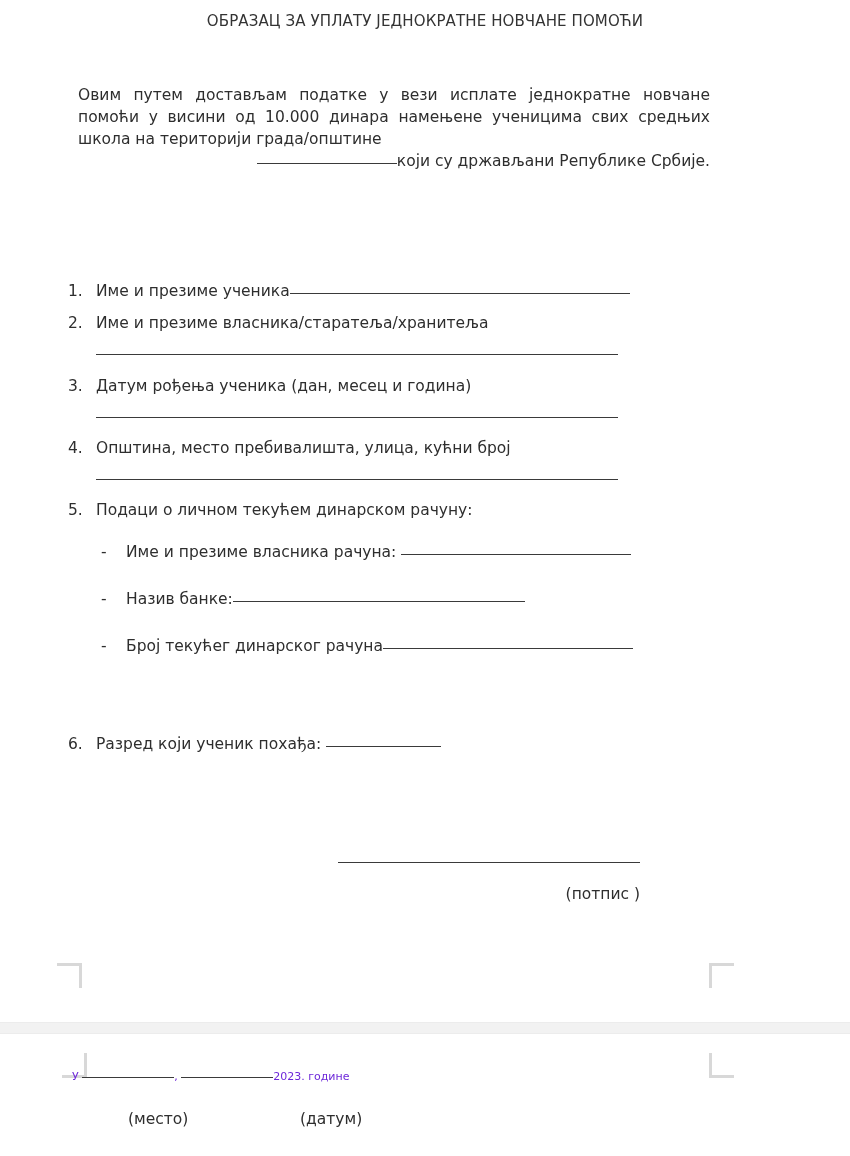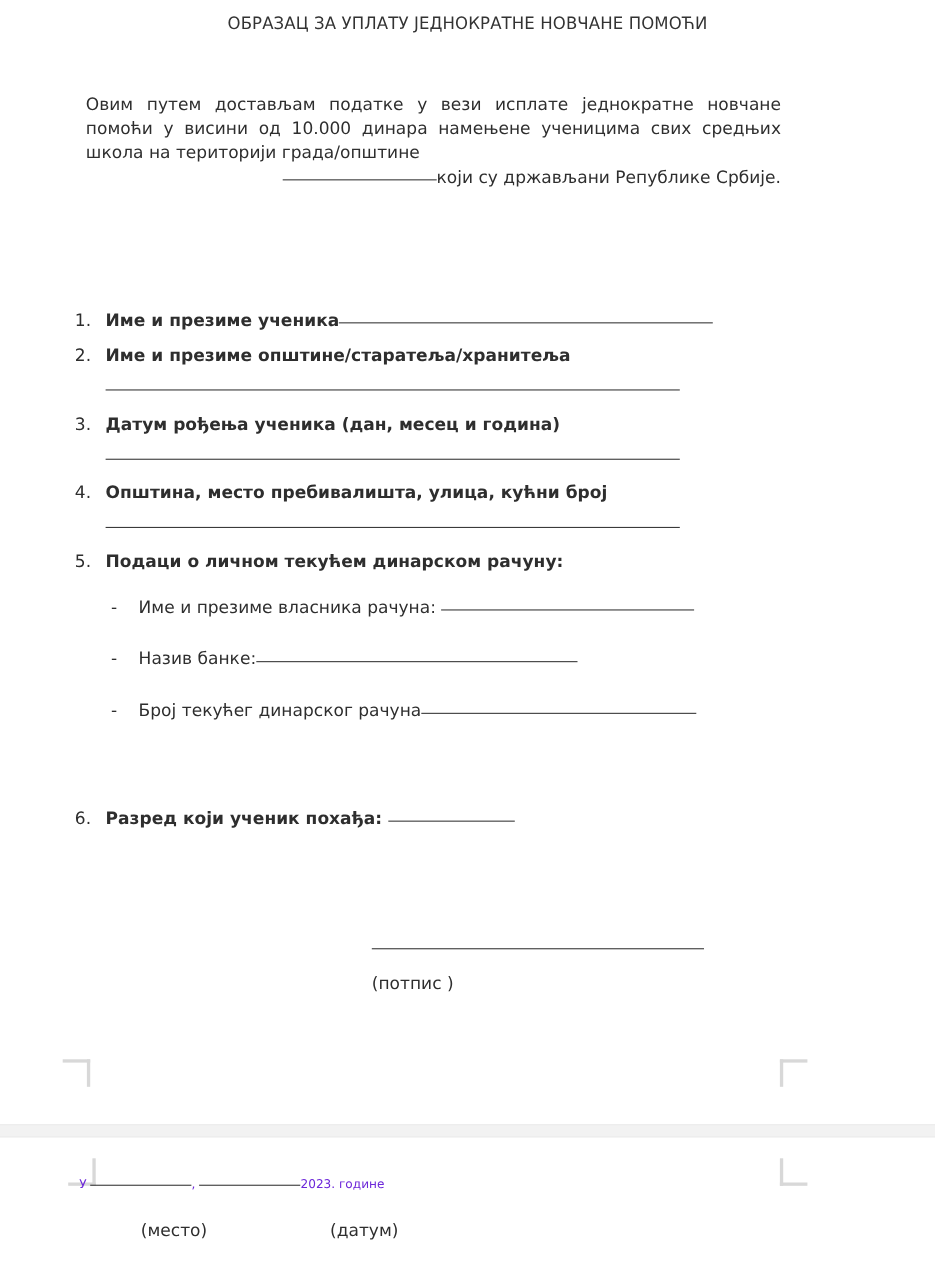--- a/index.html
+++ b/index.html
@@ -71,21 +71,21 @@
     padding-left: 28px;
     margin: 0;
   }
   .li .num {
     position: absolute;
     left: 0;
     top: 0;
     width: 22px;
     text-align: left;
   }
-  .li-text { white-space: nowrap; font-weight: bold; }
+  .li-text { white-space: nowrap; }
 
   .row-1 { margin-bottom: 9px; }
   .row-2 { margin-bottom: 0; }
   .row-3 { margin-bottom: 0; }
   .row-4 { margin-bottom: 0; }
   .row-5 { margin-bottom: 0; }
 
   .blank-rule {
     border-bottom: 1.8px solid #3a3a3a;
     height: 0;
@@ -117,21 +117,21 @@
     top: 862px;
     width: 302px;
     border-bottom: 1.8px solid #3a3a3a;
     height: 0;
   }
   .sig-caption {
     position: absolute;
     left: 338px;
     top: 885px;
     width: 302px;
-    text-align: left;
+    text-align: right;
     font-size: 15.5px;
     color: #2e2e2e;
   }
 
   
   .page-separator {
     position: absolute;
     left: 0;
     top: 1022px;
     width: 850px;
@@ -202,21 +202,21 @@
 
   <div class="list">
 
     <div class="li row-1">
       <span class="num">1.</span>
       <span class="li-text"><span>Име и презиме ученика</span><span class="inline-rule" style="width:340px;"></span></span>
     </div>
 
     <div class="li row-2" style="margin-top:14px;">
       <span class="num">2.</span>
-      <span class="li-text">Име и презиме општине/старатеља/хранитеља</span>
+      <span class="li-text">Име и презиме власника/старатеља/хранитеља</span>
     </div>
     <div class="rule-block" style="margin-top:22px; margin-left:28px; width:522px;">
       <div class="blank-rule"></div>
     </div>
 
     <div class="li row-3" style="margin-top:22px;">
       <span class="num">3.</span>
       <span class="li-text">Датум рођења ученика (дан, месец и година)</span>
     </div>
     <div class="rule-block" style="margin-top:22px; margin-left:28px; width:522px;">

